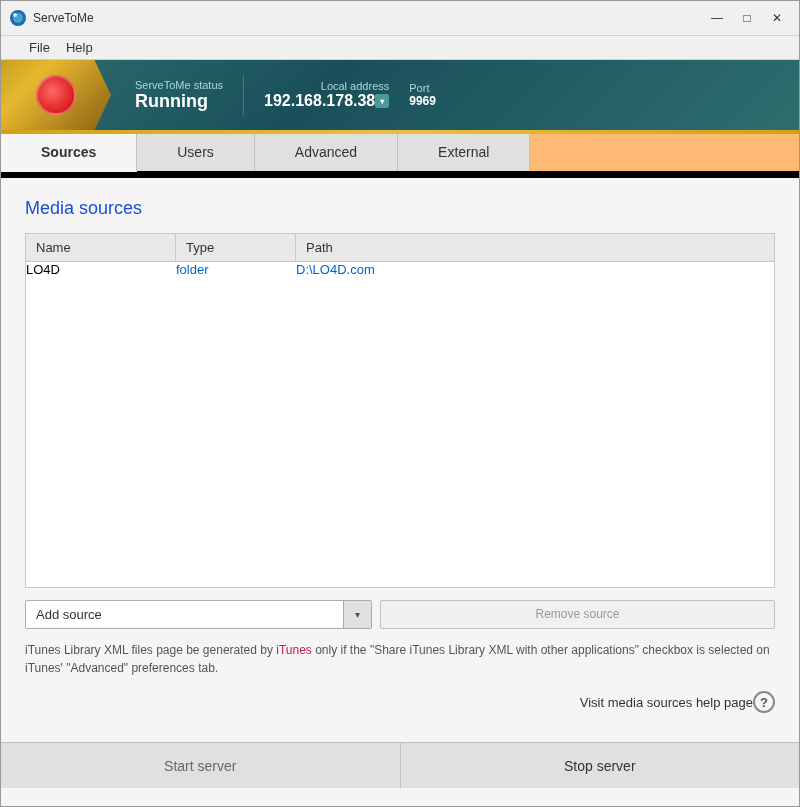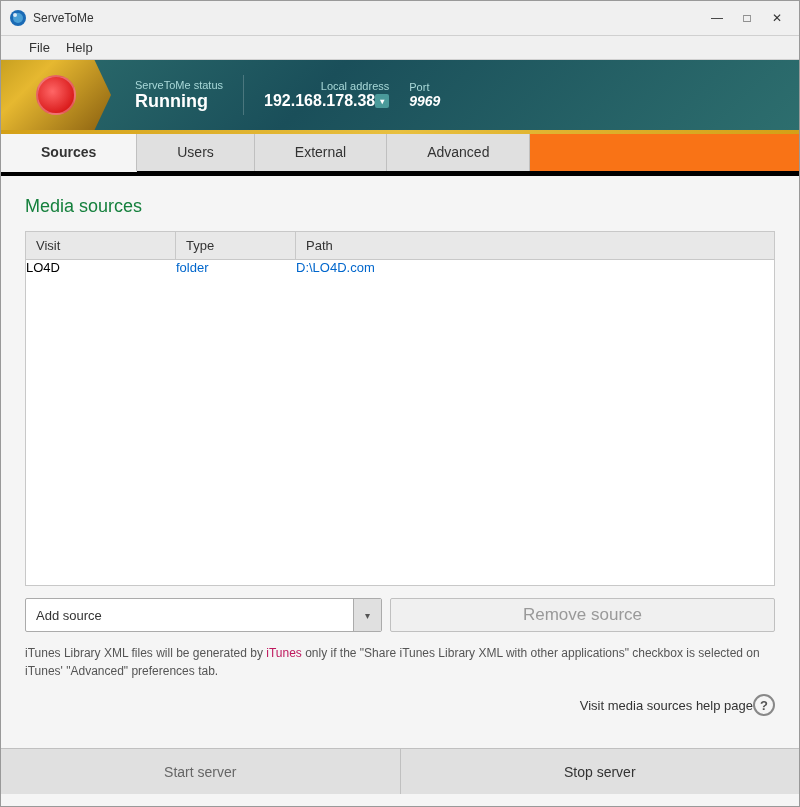--- a/index.html
+++ b/index.html
@@ -139,36 +139,35 @@
     }
     .port-section {
       color: white;
       margin-left: 20px;
     }
     .port-label {
       font-size: 11px;
       color: #a8d8d8;
     }
     .port-value {
-      font-size: 14px;
+      font-size: 12px;
       font-weight: bold;
-      font-style: italic;
     }
 
     
     .accent-line {
       height: 4px;
       background: linear-gradient(to right, #d4a017, #e8c040, #d4a017);
     }
 
     
     .tabs {
       display: flex;
-      background: #f97316;
-      border-bottom: 5px solid #000000;
+      background: #fdba74;
+      border-bottom: 7px solid #000000;
     }
     .tab {
       padding: 10px 40px;
       cursor: pointer;
       font-size: 14px;
       color: #333;
       border-right: 1px solid #c0c0c0;
       background: #e0e0e0;
       position: relative;
     }
@@ -183,21 +182,21 @@
 
     
     .main-content {
       background: #f5f5f5;
       padding: 20px 24px;
       flex: 1;
     }
     .section-title {
       font-size: 18px;
       font-weight: 300;
-      color: #15803d;
+      color: #1d4ed8;
       margin-bottom: 14px;
     }
 
     
     .sources-table {
       width: 100%;
       border-collapse: collapse;
       border: 1px solid #c8c8c8;
       background: white;
     }
@@ -254,25 +253,25 @@
       display: flex;
       align-items: center;
       justify-content: center;
       font-size: 10px;
       color: #555;
       padding: 6px 0;
     }
     .remove-source-btn {
       flex: 1;
       margin-left: 8px;
-      padding: 6px 14px;
+      padding: 6px 24px;
       background: #f0f0f0;
       border: 1px solid #c0c0c0;
       border-radius: 2px;
-      font-size: 17px;
+      font-size: 12px;
       color: #999;
       cursor: default;
       text-align: center;
     }
 
     
     .info-text {
       margin-top: 12px;
       font-size: 12px;
       color: #555;
@@ -303,21 +302,21 @@
       justify-content: center;
       font-size: 13px;
       color: #555;
       cursor: pointer;
       font-weight: bold;
     }
 
     
     .bottom-bar {
       position: absolute;
-      bottom: 12px;
+      bottom: 18px;
       left: 0;
       right: 0;
       height: 46px;
       background: #e0e0e0;
       border-top: 1px solid #c0c0c0;
       display: flex;
     }
     .bottom-btn {
       flex: 1;
       border: none;
@@ -390,31 +389,31 @@
       <div class="port-label">Port</div>
       <div class="port-value">9969</div>
     </div>
   </div>
 
   <div class="accent-line"></div>
 
   <div class="tabs">
     <div class="tab active">Sources</div>
     <div class="tab">Users</div>
+    <div class="tab">Advanced</div>
     <div class="tab">External</div>
-    <div class="tab">Advanced</div>
   </div>
 
   <div class="main-content">
     <div class="section-title">Media sources</div>
 
     <table class="sources-table">
       <thead>
         <tr>
-          <th class="col-name">Visit</th>
+          <th class="col-name">Name</th>
           <th class="col-type">Type</th>
           <th>Path</th>
         </tr>
       </thead>
     </table>
     <div class="table-body-area">
       <table style="width:100%; border-collapse:collapse;">
         <tbody>
             <tr class="data-row">
           <td class="col-name" style="width:150px;">LO4D</td>
@@ -427,21 +426,21 @@
 
     <div class="buttons-row">
       <div class="add-source-dropdown">
         <span class="add-source-label">Add source</span>
         <div class="add-source-arrow">▾</div>
       </div>
       <div class="remove-source-btn">Remove source</div>
     </div>
 
     <div class="info-text">
-      <span>iTunes Library XML files will be generated by </span><a>iTunes</a><span> only if the "Share iTunes Library XML with other applications" checkbox is selected on iTunes' "Advanced" preferences tab.</span>
+      <span>iTunes Library XML files page be generated by </span><a>iTunes</a><span> only if the "Share iTunes Library XML with other applications" checkbox is selected on iTunes' "Advanced" preferences tab.</span>
     </div>
 
     <div class="help-row">
       <span class="help-link">Visit media sources help page</span>
       <div class="help-circle">?</div>
     </div>
   </div>
 
   <div class="bottom-bar">
     <button class="bottom-btn">Start server</button>

